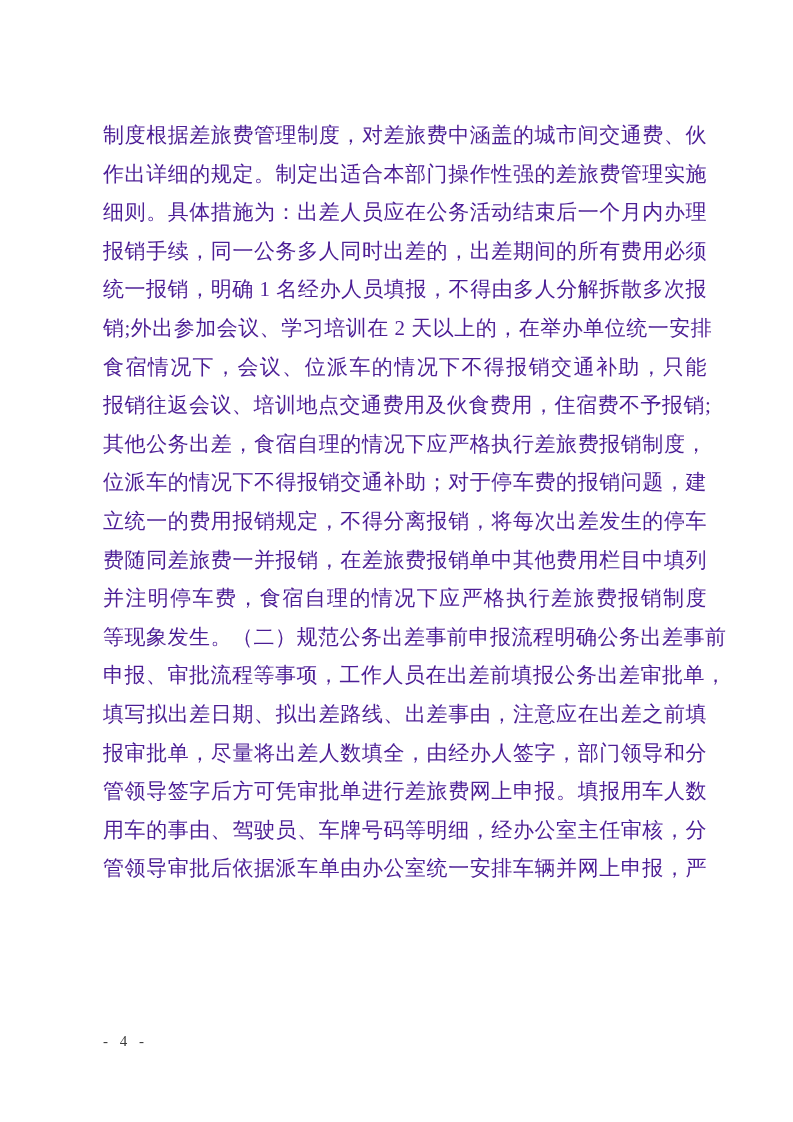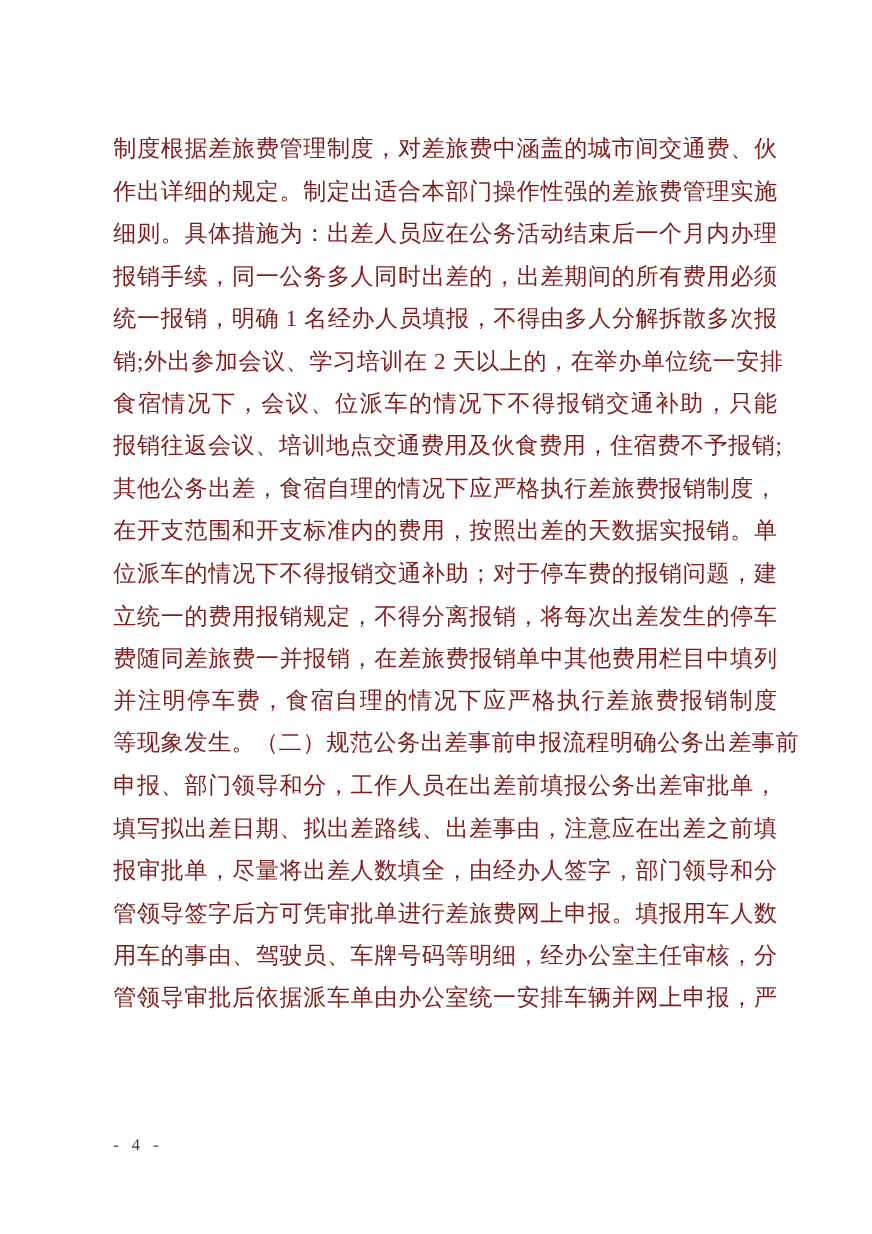--- a/index.html
+++ b/index.html
@@ -18,21 +18,21 @@
   .text-block {
     position: absolute;
     left: 103px;
     top: 116px;
     width: 604px;
   }
   .doc-line {
     height: 38.6px;
     line-height: 38.6px;
     font-size: 21px;
-    color: #7f1d1d;
+    color: #4c1d95;
     text-align: justify;
     text-align-last: justify;
     text-justify: inter-ideograph;
     white-space: nowrap;
     letter-spacing: 0.5px;
   }
   .page-number {
     position: absolute;
     left: 103px;
     top: 1031px;
@@ -50,27 +50,26 @@
   <div class="text-block">
       <div class="doc-line">制度根据差旅费管理制度，对差旅费中涵盖的城市间交通费、伙</div>
       <div class="doc-line">作出详细的规定。制定出适合本部门操作性强的差旅费管理实施</div>
       <div class="doc-line">细则。具体措施为：出差人员应在公务活动结束后一个月内办理</div>
       <div class="doc-line">报销手续，同一公务多人同时出差的，出差期间的所有费用必须</div>
       <div class="doc-line">统一报销，明确 1 名经办人员填报，不得由多人分解拆散多次报</div>
       <div class="doc-line">销;外出参加会议、学习培训在 2 天以上的，在举办单位统一安排</div>
       <div class="doc-line">食宿情况下，会议、位派车的情况下不得报销交通补助，只能</div>
       <div class="doc-line">报销往返会议、培训地点交通费用及伙食费用，住宿费不予报销;</div>
       <div class="doc-line">其他公务出差，食宿自理的情况下应严格执行差旅费报销制度，</div>
-      <div class="doc-line">在开支范围和开支标准内的费用，按照出差的天数据实报销。单</div>
       <div class="doc-line">位派车的情况下不得报销交通补助；对于停车费的报销问题，建</div>
       <div class="doc-line">立统一的费用报销规定，不得分离报销，将每次出差发生的停车</div>
       <div class="doc-line">费随同差旅费一并报销，在差旅费报销单中其他费用栏目中填列</div>
       <div class="doc-line">并注明停车费，食宿自理的情况下应严格执行差旅费报销制度</div>
       <div class="doc-line">等现象发生。（二）规范公务出差事前申报流程明确公务出差事前</div>
-      <div class="doc-line">申报、部门领导和分，工作人员在出差前填报公务出差审批单，</div>
+      <div class="doc-line">申报、审批流程等事项，工作人员在出差前填报公务出差审批单，</div>
       <div class="doc-line">填写拟出差日期、拟出差路线、出差事由，注意应在出差之前填</div>
       <div class="doc-line">报审批单，尽量将出差人数填全，由经办人签字，部门领导和分</div>
       <div class="doc-line">管领导签字后方可凭审批单进行差旅费网上申报。填报用车人数</div>
       <div class="doc-line">用车的事由、驾驶员、车牌号码等明细，经办公室主任审核，分</div>
       <div class="doc-line">管领导审批后依据派车单由办公室统一安排车辆并网上申报，严</div>
     </div>
   <div class="page-number">- 4 -</div>
 </div>
 
 </body></html>

